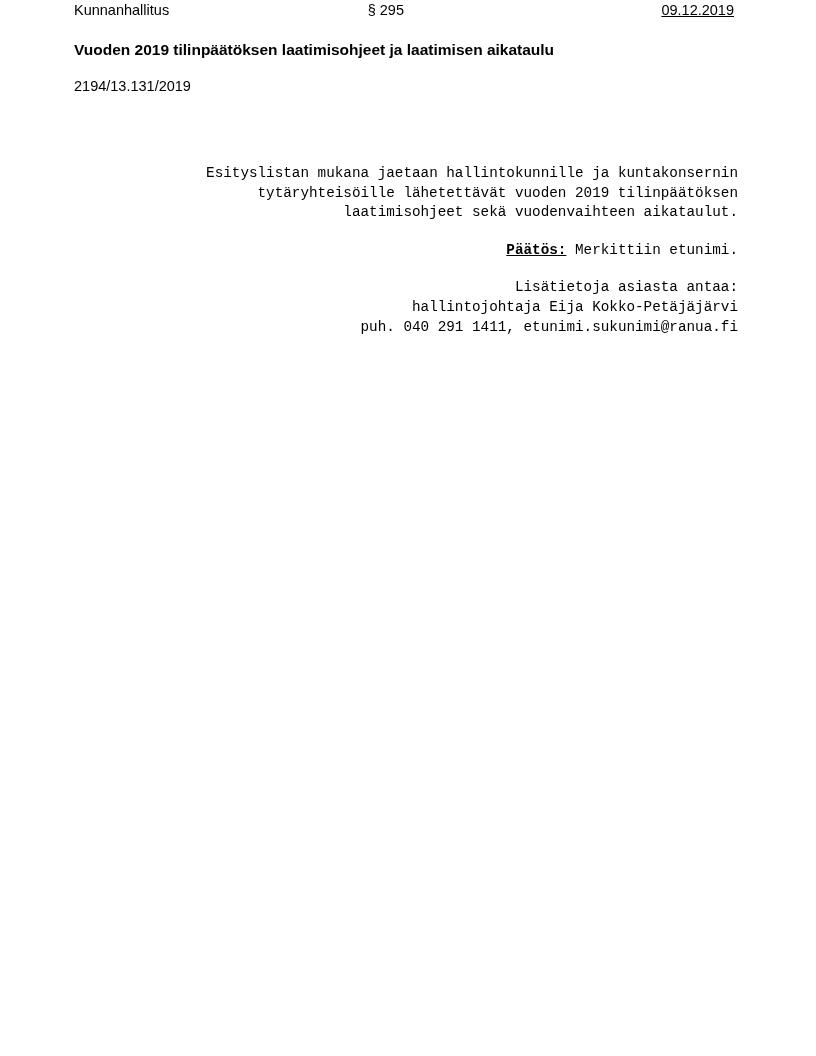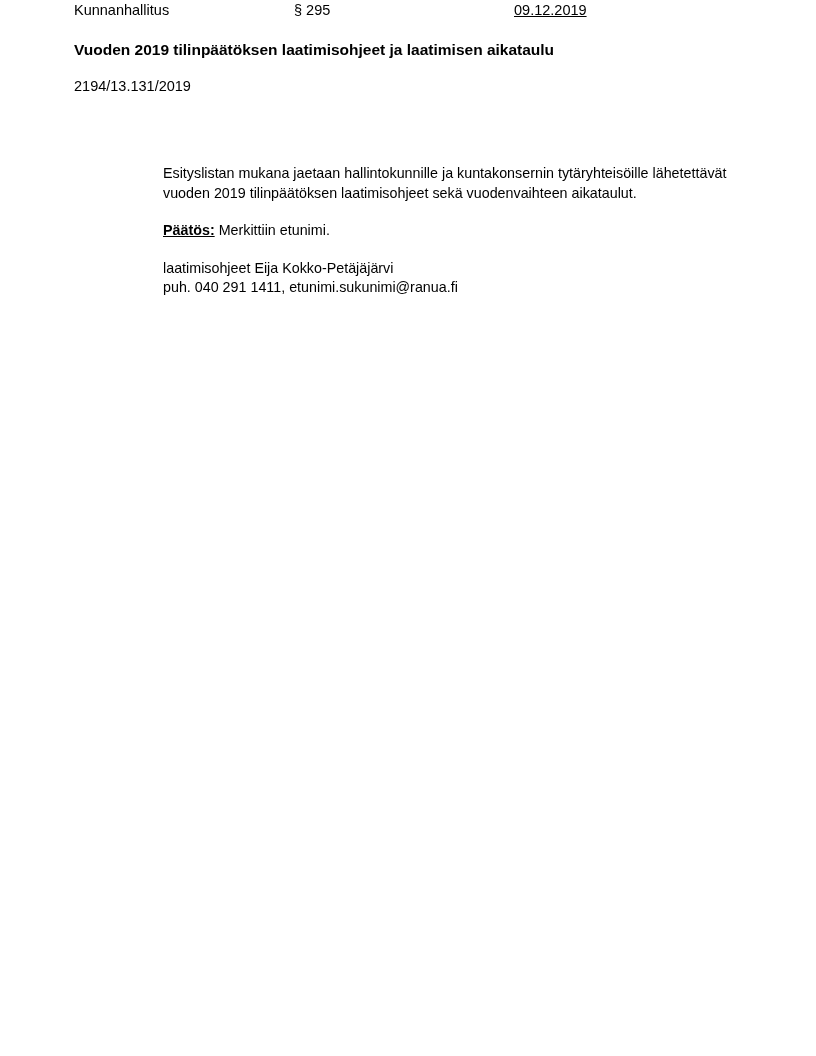--- a/index.html
+++ b/index.html
@@ -23,20 +23,21 @@
     padding: 0;
   }
   .header-row {
     position: absolute;
     top: 0px;
     left: 74px;
     width: 660px;
     display: flex;
     font-size: 14.5px;
     line-height: 20px;
+    justify-content: space-between;
   }
   .header-organ {
     width: 220px;
     white-space: nowrap;
   }
   .header-section {
     width: 220px;
     white-space: nowrap;
   }
   .header-date {
@@ -69,21 +70,22 @@
   .body-block {
     position: absolute;
     top: 164px;
     left: 163px;
     width: 575px;
     font-size: 14.3px;
     line-height: 19.6px;
   }
   .para {
     margin: 0 0 18px 0;
-    text-align: left;
+    text-align: right;
+    font-family: Liberation Mono, monospace;
   }
   .para:last-child {
     margin-bottom: 0;
   }
   .lead {
     font-weight: bold;
     text-decoration: underline;
   }
   .contact-line {
     margin: 0;
@@ -110,19 +112,20 @@
 
   <div class="body-block">
 
     <p class="para">Esityslistan mukana jaetaan hallintokunnille ja kuntakonsernin tytäryhteisöille lähetettävät vuoden 2019 tilinpäätöksen laatimisohjeet sekä vuodenvaihteen aikataulut.</p>
 
 
 
     <p class="para"><span class="lead">Päätös:</span><span> Merkittiin etunimi.</span></p>
 
     <div class="para contact-block">
-      <p class="contact-line">laatimisohjeet Eija Kokko-Petäjäjärvi</p>
+      <p class="contact-line">Lisätietoja asiasta antaa:</p>
+      <p class="contact-line">hallintojohtaja Eija Kokko-Petäjäjärvi</p>
       <p class="contact-line">puh. 040 291 1411, etunimi.sukunimi@ranua.fi</p>
     </div>
 
   </div>
 
 </div>
 
 </body></html>

